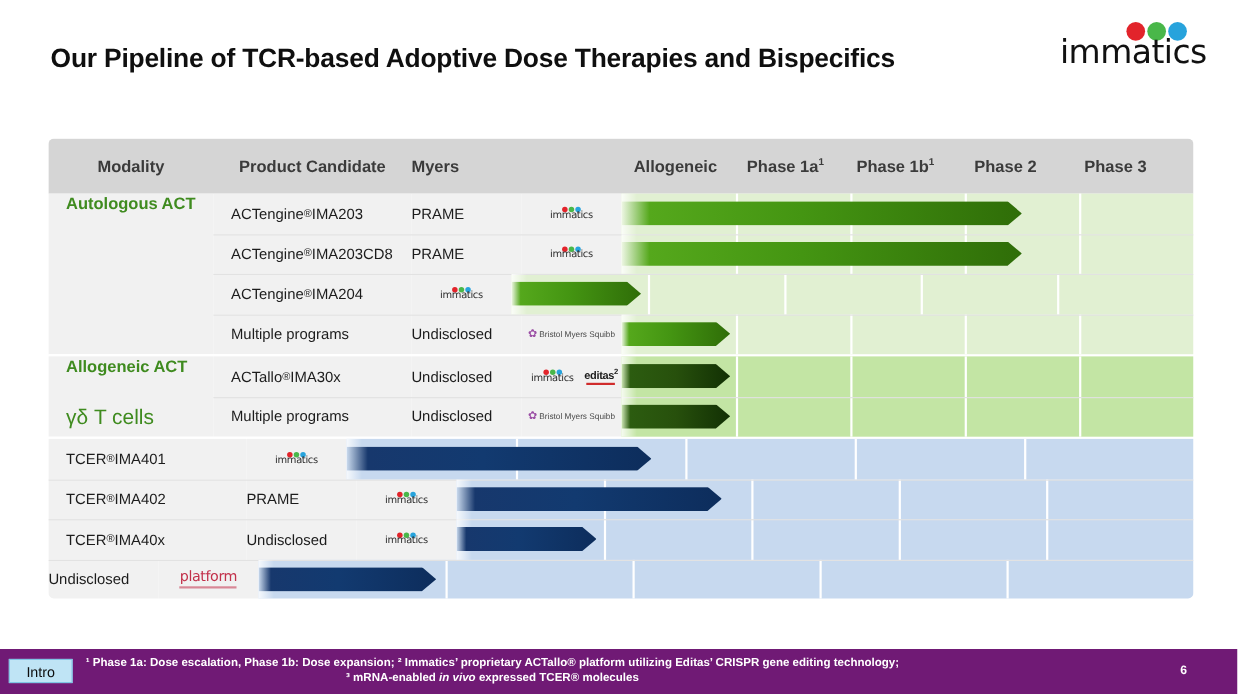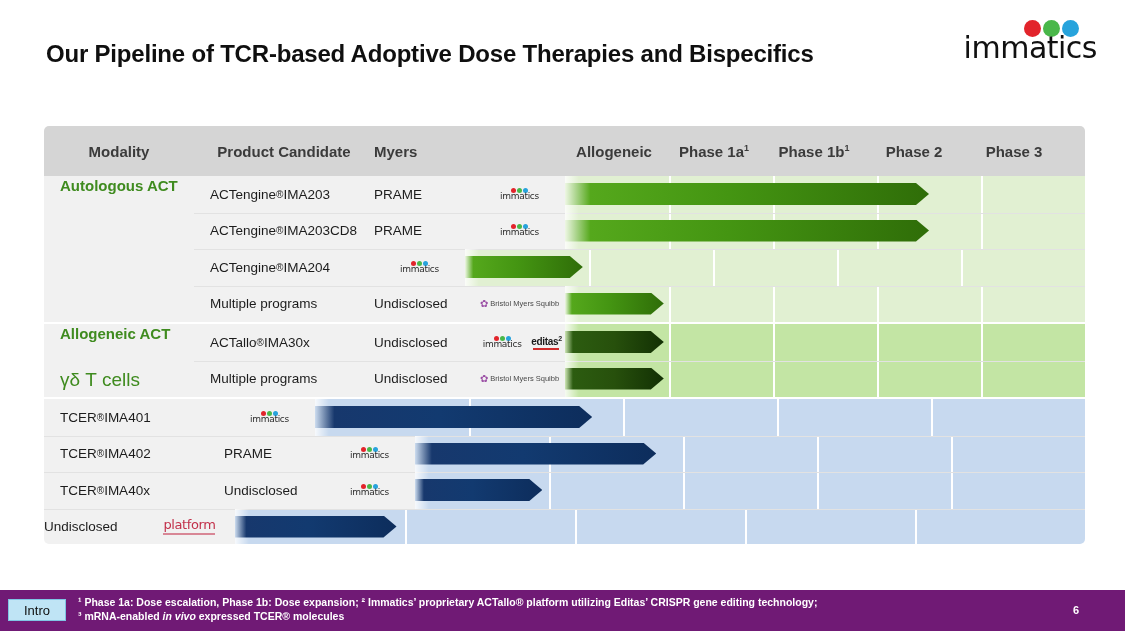--- a/index.html
+++ b/index.html
@@ -243,20 +243,21 @@
     justify-content: center;
   }
   .fnotes {
     position: absolute;
     left: 78px;
     top: 5px;
     color: #ffffff;
     font-size: 10.5px;
     line-height: 14px;
     font-weight: bold;
+    text-align: center;
   }
   .fnotes i { font-style: italic; }
   .page-num {
     position: absolute;
     right: 46px;
     top: 14px;
     color: #ffffff;
     font-size: 11px;
     font-weight: bold;
   }

